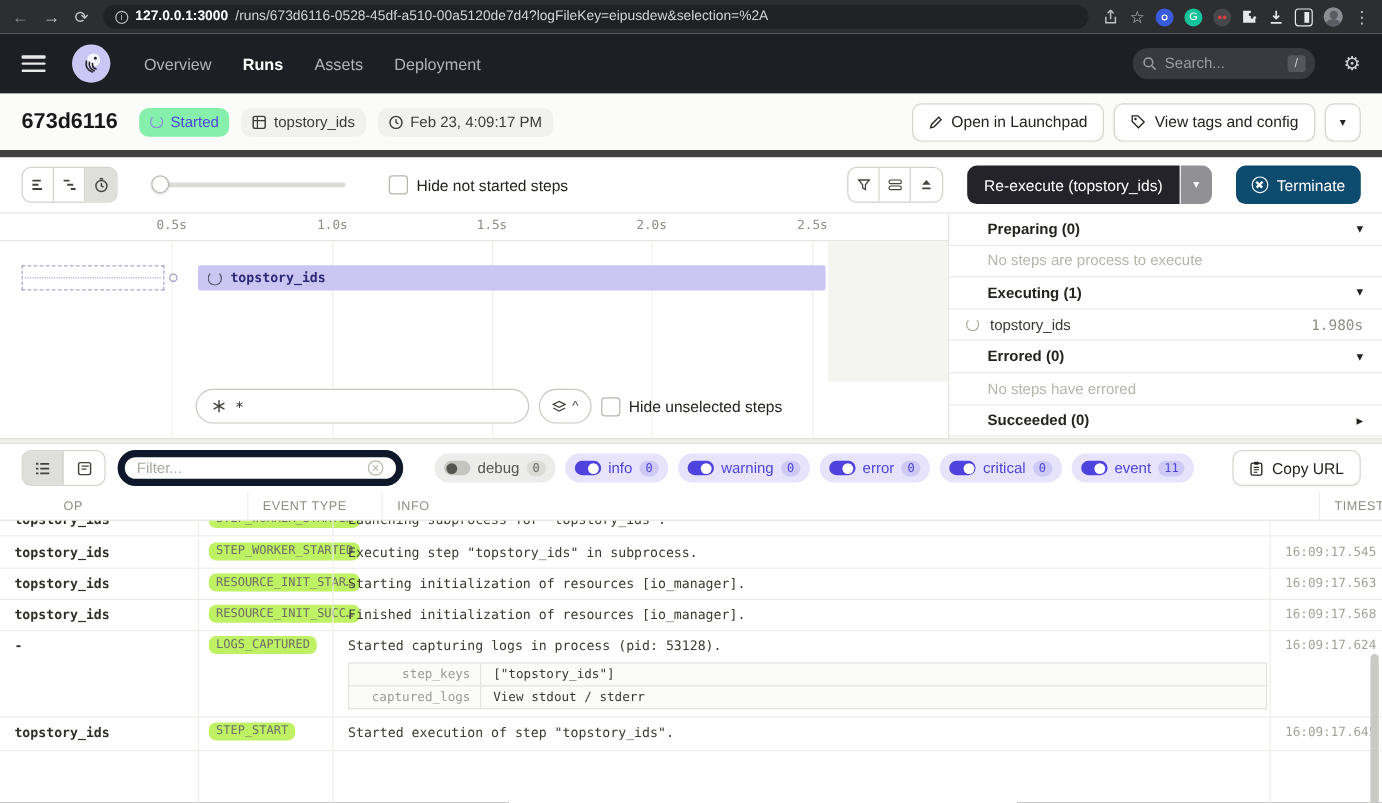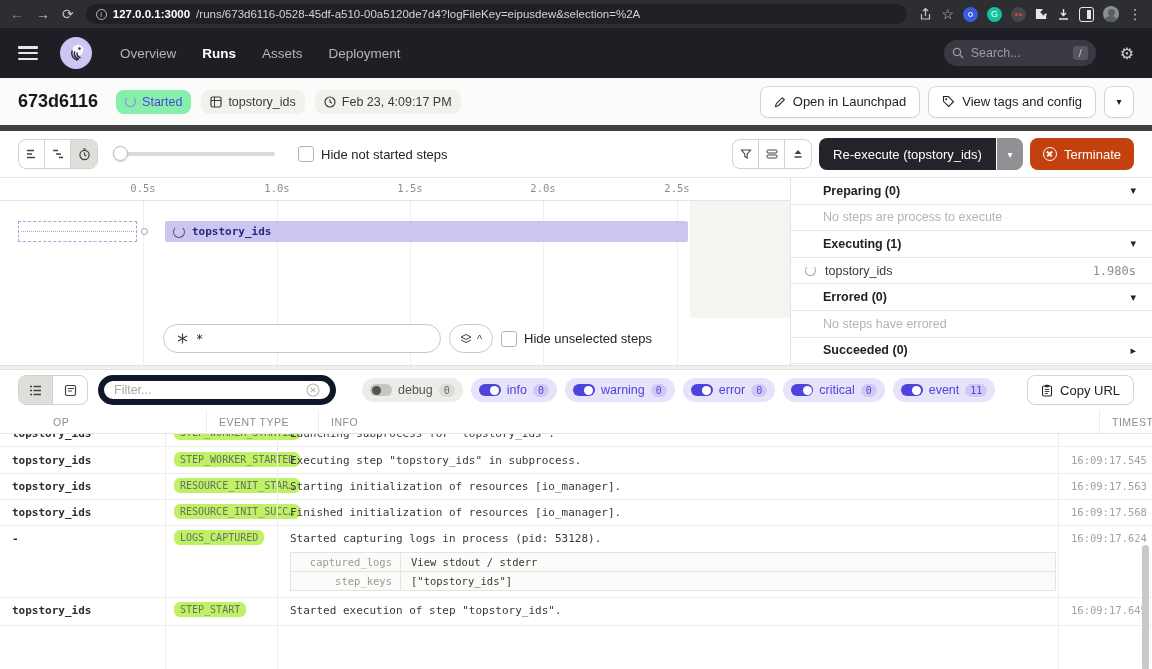--- a/index.html
+++ b/index.html
@@ -50,39 +50,39 @@
   .pill.tag { background:#f1f1ee; color:#3b3b36; }
   .spin { width:11px; height:11px; border-radius:50%; border:1.5px solid #8f89da; border-top-color:transparent; flex:none; }
   .spin.gray { border-color:#a9a8a1; border-top-color:transparent; }
   .hdr-buttons { margin-left:auto; display:flex; gap:8px; align-items:center; }
   .btn { height:32px; background:#fff; border:1px solid #d5d5d0; border-radius:8px; display:flex;
     align-items:center; gap:7px; padding:0 13px; font-size:13px; color:#23231f; cursor:pointer;
     box-shadow:0 1px 1px rgba(0,0,0,.03); }
   .btn.icon-only { width:30px; padding:0; justify-content:center; }
 
   
-  .toolbar { height:47px; display:flex; align-items:center; padding:0 18px; gap:7px; border-bottom:1px solid #e7e7e4; }
+  .toolbar { height:47px; display:flex; align-items:center; padding:0 18px; gap:20px; border-bottom:1px solid #e7e7e4; }
   .seg { display:flex; border:1px solid #d2d2cd; border-radius:8px; overflow:hidden; background:#fff; height:30px; }
   .seg-btn { width:26px; display:flex; align-items:center; justify-content:center; border-right:1px solid #d2d2cd; cursor:pointer; color:#43433e; }
   .seg-btn:last-child { border-right:none; }
   .seg-btn.sel { background:#dededa; }
   .seg.wide .seg-btn { width:34px; }
   .slider { width:160px; height:4px; background:#dadad6; border-radius:2px; position:relative; margin-left:10px; }
   .knob { width:15px; height:15px; border-radius:50%; background:#fff; border:1px solid #b9b9b4;
     position:absolute; left:-2px; top:-6px; box-shadow:0 1px 2px rgba(0,0,0,.15); }
   .check { width:16px; height:16px; border:1.5px solid #b5b5b0; border-radius:3px; background:#fff; flex:none; }
   .chk-label { font-size:13px; color:#23231f; margin-left:7px; }
   .chk-group { display:flex; align-items:center; }
   .tb-spacer { flex:1; }
   .splitbtn { display:flex; height:32px; }
   .splitbtn .main { background:#232329; color:#fff; font-size:13px; display:flex; align-items:center;
     padding:0 14px; border-radius:8px 0 0 8px; cursor:pointer; }
   .splitbtn .drop { width:26px; background:#909095; border-radius:0 8px 8px 0; margin-left:1px;
     display:flex; align-items:center; justify-content:center; color:#fff; font-size:10px; cursor:pointer; }
-  .terminate { height:32px; background:#c2410c; border:none; border-radius:8px; color:#fff; font-size:13px;
+  .terminate { height:32px; background:#0c4a6e; border:none; border-radius:8px; color:#fff; font-size:13px;
     display:flex; align-items:center; gap:7px; padding:0 13px; cursor:pointer; }
   .xcircle { width:14px; height:14px; border:1.5px solid #fff; border-radius:50%; position:relative; flex:none; }
   .xcircle:before, .xcircle:after { content:""; position:absolute; left:2px; top:4.8px; width:7px; height:1.5px; background:#fff; }
   .xcircle:before { transform:rotate(45deg); } .xcircle:after { transform:rotate(-45deg); }
 
   
   .ganttrow { height:187px; display:flex; }
   .gantt-left { width:790px; position:relative; }
   .axis { height:23px; border-bottom:1px solid #e5e5e2; position:relative; }
   .tick { position:absolute; top:4px; transform:translateX(-50%); font-size:10.5px; color:#8c8c85;
@@ -526,26 +526,26 @@
       <span class="cell ts bl">16:09:17.568</span>
     </div>
 
     <div class="t-grid logrow" style="height:72px">
       <span class="cell op">-</span>
       <span class="cell ev bl"><span class="evbadge">LOGS_CAPTURED</span></span>
       <span class="cell bl">
         <span>Started capturing logs in process (pid: 53128).</span>
         <div class="metatable">
           <div class="metarow">
+            <span class="metakey">step_keys</span>
+            <span class="metaval">["topstory_ids"]</span>
+          </div>
+          <div class="metarow">
             <span class="metakey">captured_logs</span>
             <span class="metaval">View stdout / stderr</span>
-          </div>
-          <div class="metarow">
-            <span class="metakey">step_keys</span>
-            <span class="metaval">["topstory_ids"]</span>
           </div>
         </div>
       </span>
       <span class="cell ts bl">16:09:17.624</span>
     </div>
 
     <div class="t-grid logrow" style="height:28px">
       <span class="cell op">topstory_ids</span>
       <span class="cell ev bl"><span class="evbadge">STEP_START</span></span>
       <span class="cell bl">Started execution of step "topstory_ids".</span>

